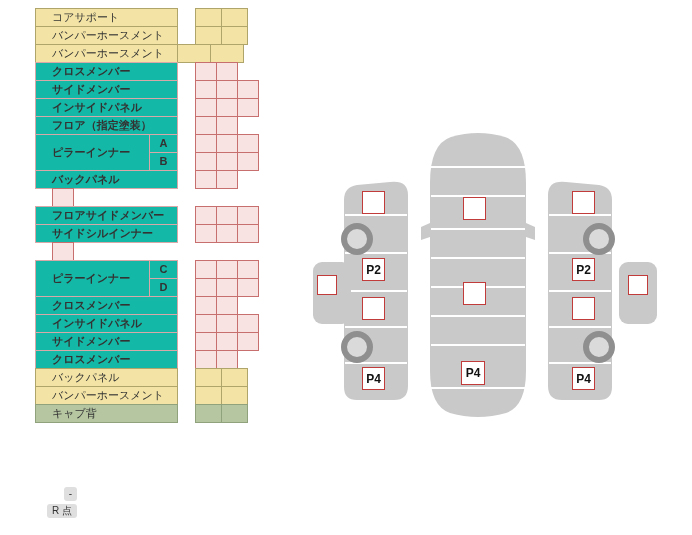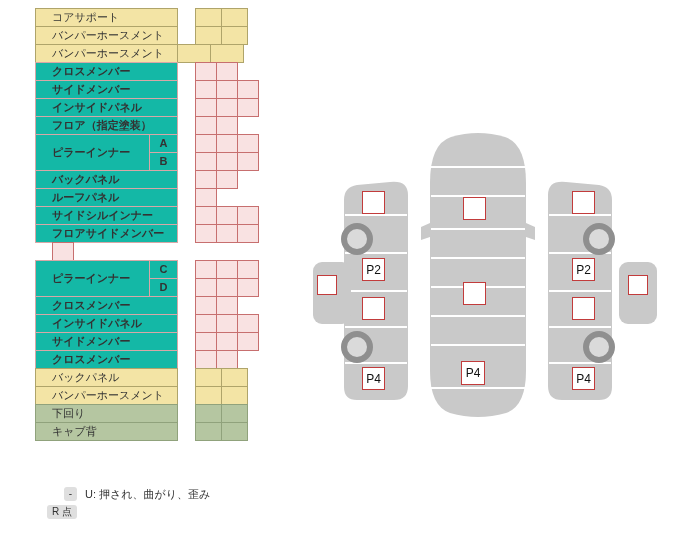--- a/index.html
+++ b/index.html
@@ -29,21 +29,21 @@
   .green.plabel { background:#B5C6A1; border-color:#90A27C; }
   .green.ccell { background:#B5C6A1; border-color:#90A27C; width:27px; }
   .prow.wide .ccell { width:34px; }
 
   
   .diagram { position:absolute; left:300px; top:125px; width:370px; height:300px; }
   .diagram svg { position:absolute; left:0; top:0; }
   .marker-layer { position:absolute; left:0; top:0; width:100%; height:100%; }
   .marker { position:absolute; background:#FFFFFF; border:1px solid #C23B3B;
             display:flex; align-items:center; justify-content:center;
-            font-size:12px; font-weight:normal; color:#111; }
+            font-size:12px; font-weight:bold; color:#111; }
 
   
   .legend { position:absolute; left:40px; top:487px; font-size:11px; color:#333; }
   .legend-row { display:flex; margin-bottom:3px; }
   .badge-col { width:37px; display:flex; justify-content:flex-end; align-items:flex-start; }
   .badge { background:#DFDFDF; border-radius:3px; padding:0 5px; font-size:10px;
            line-height:14px; height:14px; color:#333; white-space:nowrap; }
   .legend-text { margin-left:8px; line-height:15px; }
 </style>
 </head>
@@ -115,33 +115,32 @@
           </div>
         </div>
       </div>
       <div class="prow">
         <div class="plabel pink">バックパネル</div>
         <div class="gap" style="width: 18px;"></div>
         <div class="ccell pink"></div>
         <div class="ccell pink"></div>
       </div>
       <div class="prow">
-        <div class="plabel pink">ルーフパネル</div>
-        <div class="gap" style="width: 18px;"></div>
+        <div class="gap" style="width: 18px;"></div>
+        <div class="ccell pink"></div>
+      </div>
+      <div class="prow">
+        <div class="plabel pink">フロアサイドメンバー</div>
+        <div class="gap" style="width: 18px;"></div>
+        <div class="ccell pink"></div>
+        <div class="ccell pink"></div>
         <div class="ccell pink"></div>
       </div>
       <div class="prow">
         <div class="plabel pink">サイドシルインナー</div>
-        <div class="gap" style="width: 18px;"></div>
-        <div class="ccell pink"></div>
-        <div class="ccell pink"></div>
-        <div class="ccell pink"></div>
-      </div>
-      <div class="prow">
-        <div class="plabel pink">フロアサイドメンバー</div>
         <div class="gap" style="width: 18px;"></div>
         <div class="ccell pink"></div>
         <div class="ccell pink"></div>
         <div class="ccell pink"></div>
       </div>
       <div class="prow">
         <div class="gap" style="width: 18px;"></div>
         <div class="ccell pink"></div>
       </div>
       <div class="prow group">
@@ -193,26 +192,20 @@
         <div class="plabel yellow">バックパネル</div>
         <div class="gap" style="width: 18px;"></div>
         <div class="ccell yellow"></div>
         <div class="ccell yellow"></div>
       </div>
       <div class="prow">
         <div class="plabel yellow">バンパーホースメント</div>
         <div class="gap" style="width: 18px;"></div>
         <div class="ccell yellow"></div>
         <div class="ccell yellow"></div>
-      </div>
-      <div class="prow">
-        <div class="plabel green">下回り</div>
-        <div class="gap" style="width: 18px;"></div>
-        <div class="ccell green"></div>
-        <div class="ccell green"></div>
       </div>
       <div class="prow">
         <div class="plabel green">キャブ背</div>
         <div class="gap" style="width: 18px;"></div>
         <div class="ccell green"></div>
         <div class="ccell green"></div>
       </div>
     </div>
 
   <div class="diagram">
@@ -274,21 +267,20 @@
         <div class="marker" style="left: 272px; top: 172px; width: 23px; height: 23px;"></div>
         <div class="marker" style="left: 272px; top: 242px; width: 23px; height: 23px;">P4</div>
       </div>
   </div>
 
   <div class="legend">
     <div class="legend-row">
       <div class="badge-col">
         <span class="badge">-</span>
       </div>
-      <div class="legend-text">U: 押され、曲がり、歪み</div>
     </div>
     <div class="legend-row">
       <div class="badge-col">
         <span class="badge">R 点</span>
       </div>
     </div>
   </div>
 
 </div>
 

